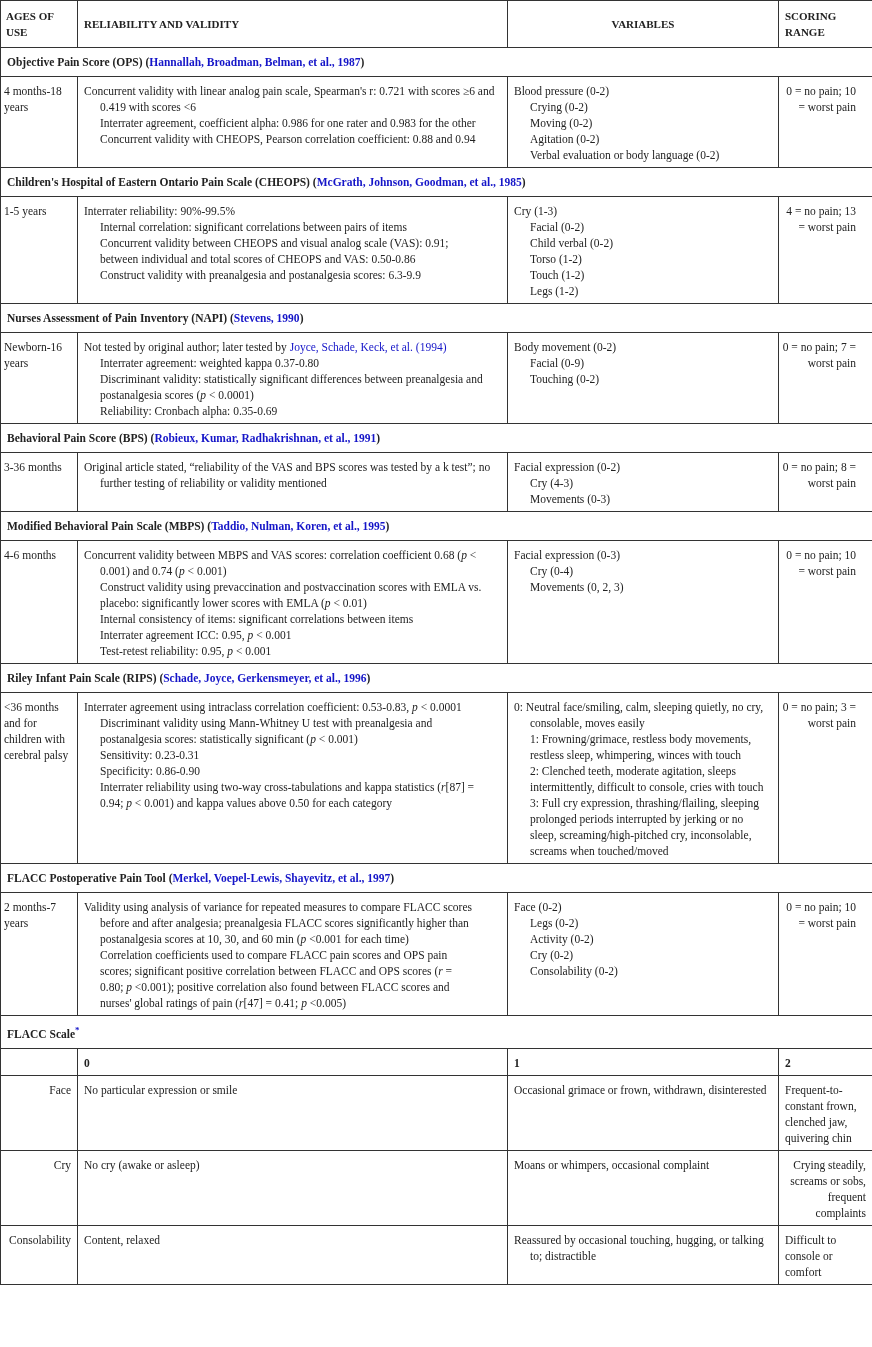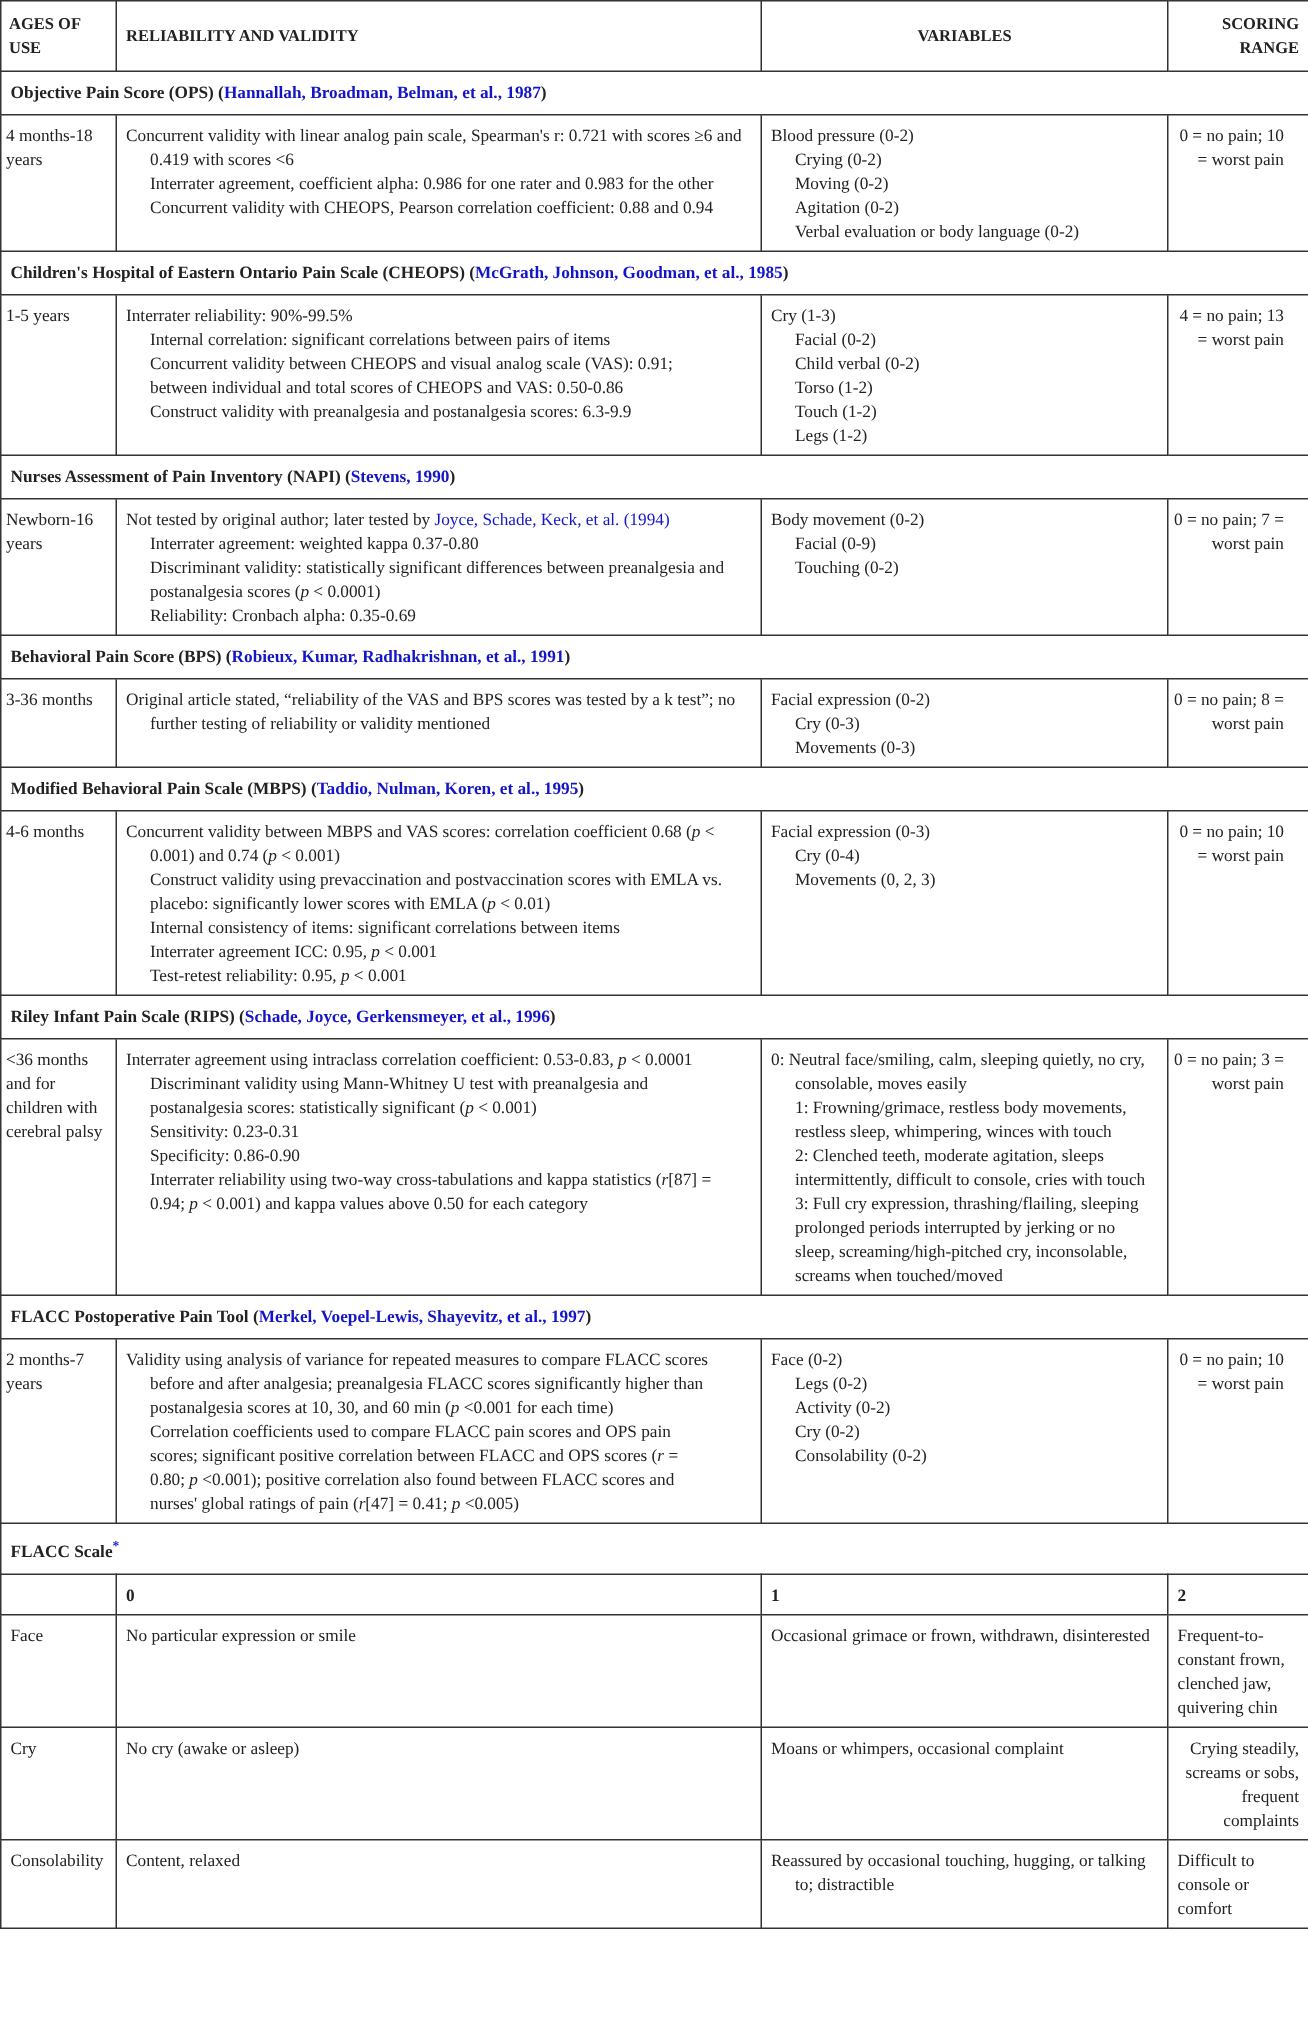--- a/index.html
+++ b/index.html
@@ -27,37 +27,37 @@
     }
     th {
       font-weight: bold;
       font-size: 11px;
       vertical-align: middle;
       padding-top: 7px;
       padding-bottom: 7px;
     }
     th.age { text-align: left; padding-left: 5px; }
     th.var { text-align: center; }
-    th.rng { text-align: right; }
+    th.rng { text-align: left; }
     th.rel { padding-left: 6px; }
     tr.section td {
       font-weight: bold;
       padding-top: 6px;
       padding-bottom: 6px;
     }
     .link { color: #1515c8; font-weight: bold; }
     .link-inline { color: #1515c8; }
     .age-cell { padding-left: 3px; padding-right: 3px; }
     .range-cell { text-align: right; padding-left: 3px; padding-right: 16px; }
     .line { display: block; padding-left: 16px; text-indent: -16px; }
     .line.sub { padding-left: 16px; text-indent: 0; }
     .plain { display: block; }
     .ast { color: #1515c8; font-size: 9px; vertical-align: super; }
     i { font-style: italic; }
-    .fl-label { text-align: left; }
+    .fl-label { text-align: right; }
     .fl-2 { text-align: right; }
     .fl-2.left { text-align: left; margin-top: 24px; }
     .sc-head td { font-weight: bold; }
   </style>
 </head>
 <body>
 
 <table>
   <colgroup>
       <col class="c1">
@@ -137,21 +137,21 @@
       <tr class="section">
         <td colspan="4"><span>Behavioral Pain Score (BPS)</span> (<span class="link">Robieux, Kumar, Radhakrishnan, et al., 1991</span>)</td>
       </tr>
       <tr>
         <td class="age-cell">3-36 months</td>
         <td>
           <span class="line">Original article stated, “reliability of the VAS and BPS scores was tested by a k test”; no further testing of reliability or validity mentioned</span>
         </td>
         <td>
           <span class="line">Facial expression (0-2)</span>
-          <span class="line sub">Cry (0-3)</span>
+          <span class="line sub">Cry (4-3)</span>
           <span class="line sub">Movements (0-3)</span>
         </td>
         <td class="range-cell">0 = no pain; 8 = worst pain</td>
       </tr>
       <tr class="section">
         <td colspan="4"><span>Modified Behavioral Pain Scale (MBPS)</span> (<span class="link">Taddio, Nulman, Koren, et al., 1995</span>)</td>
       </tr>
       <tr>
         <td class="age-cell">4-6 months</td>
         <td>

